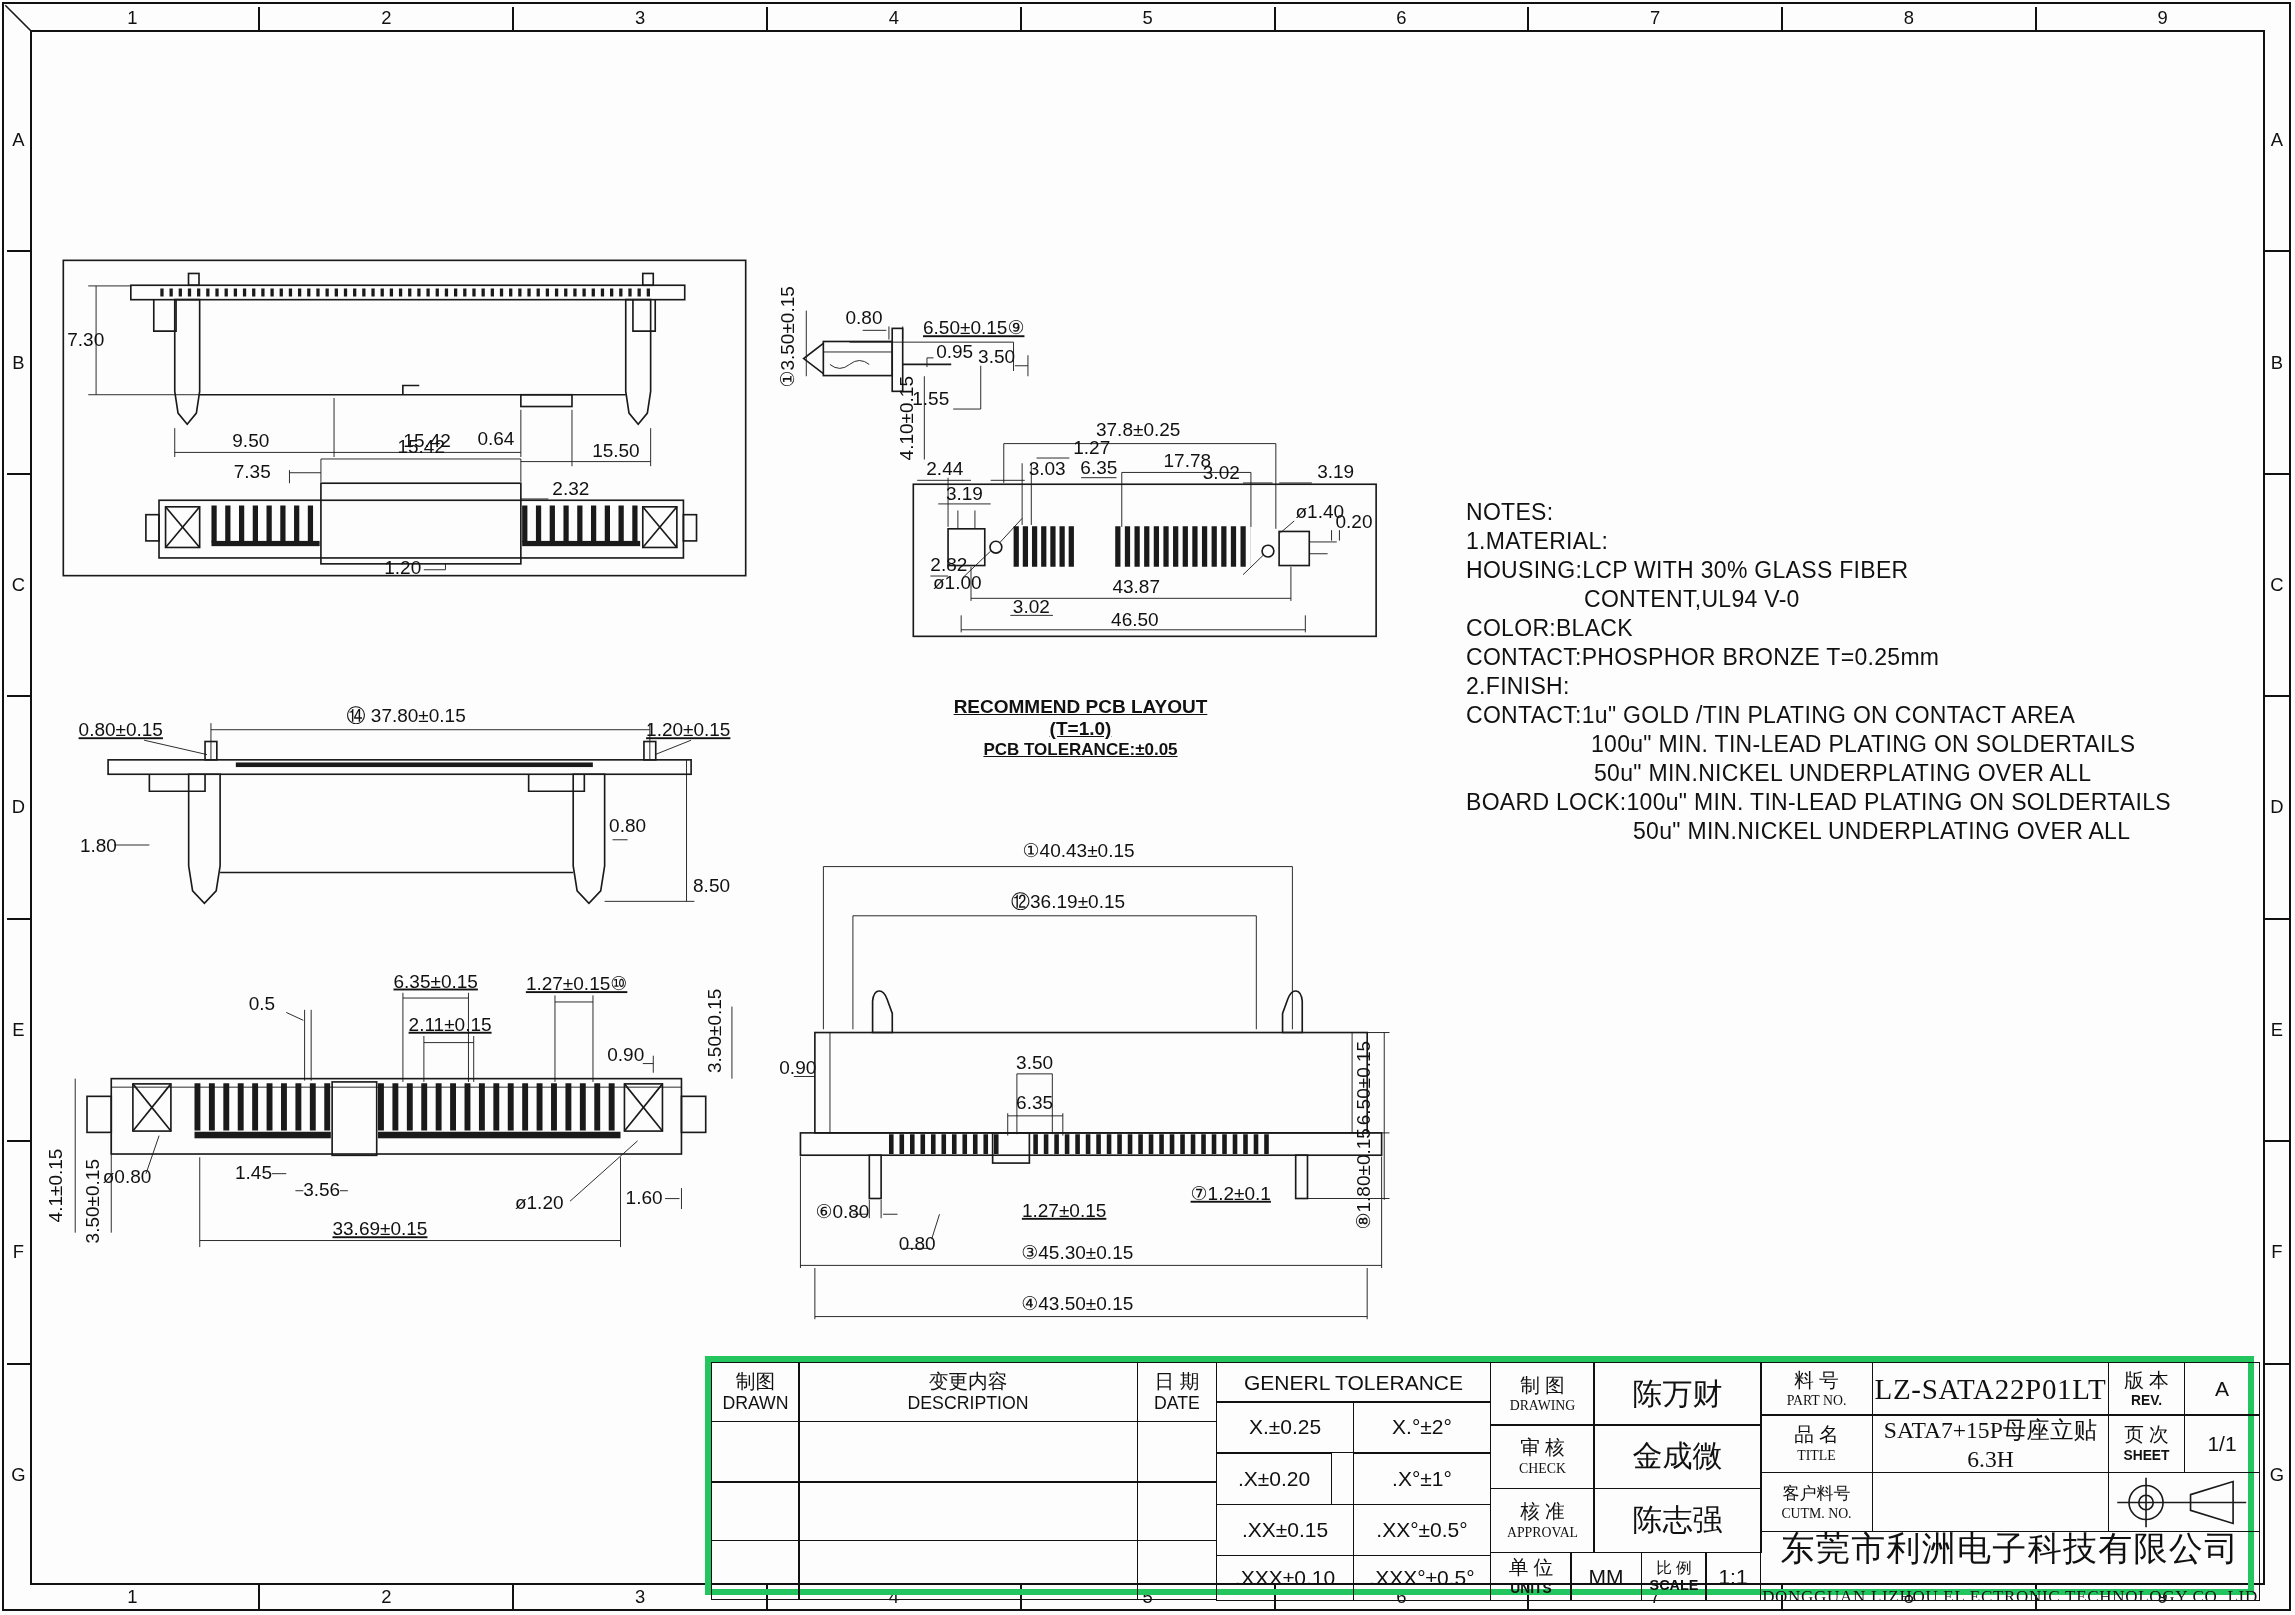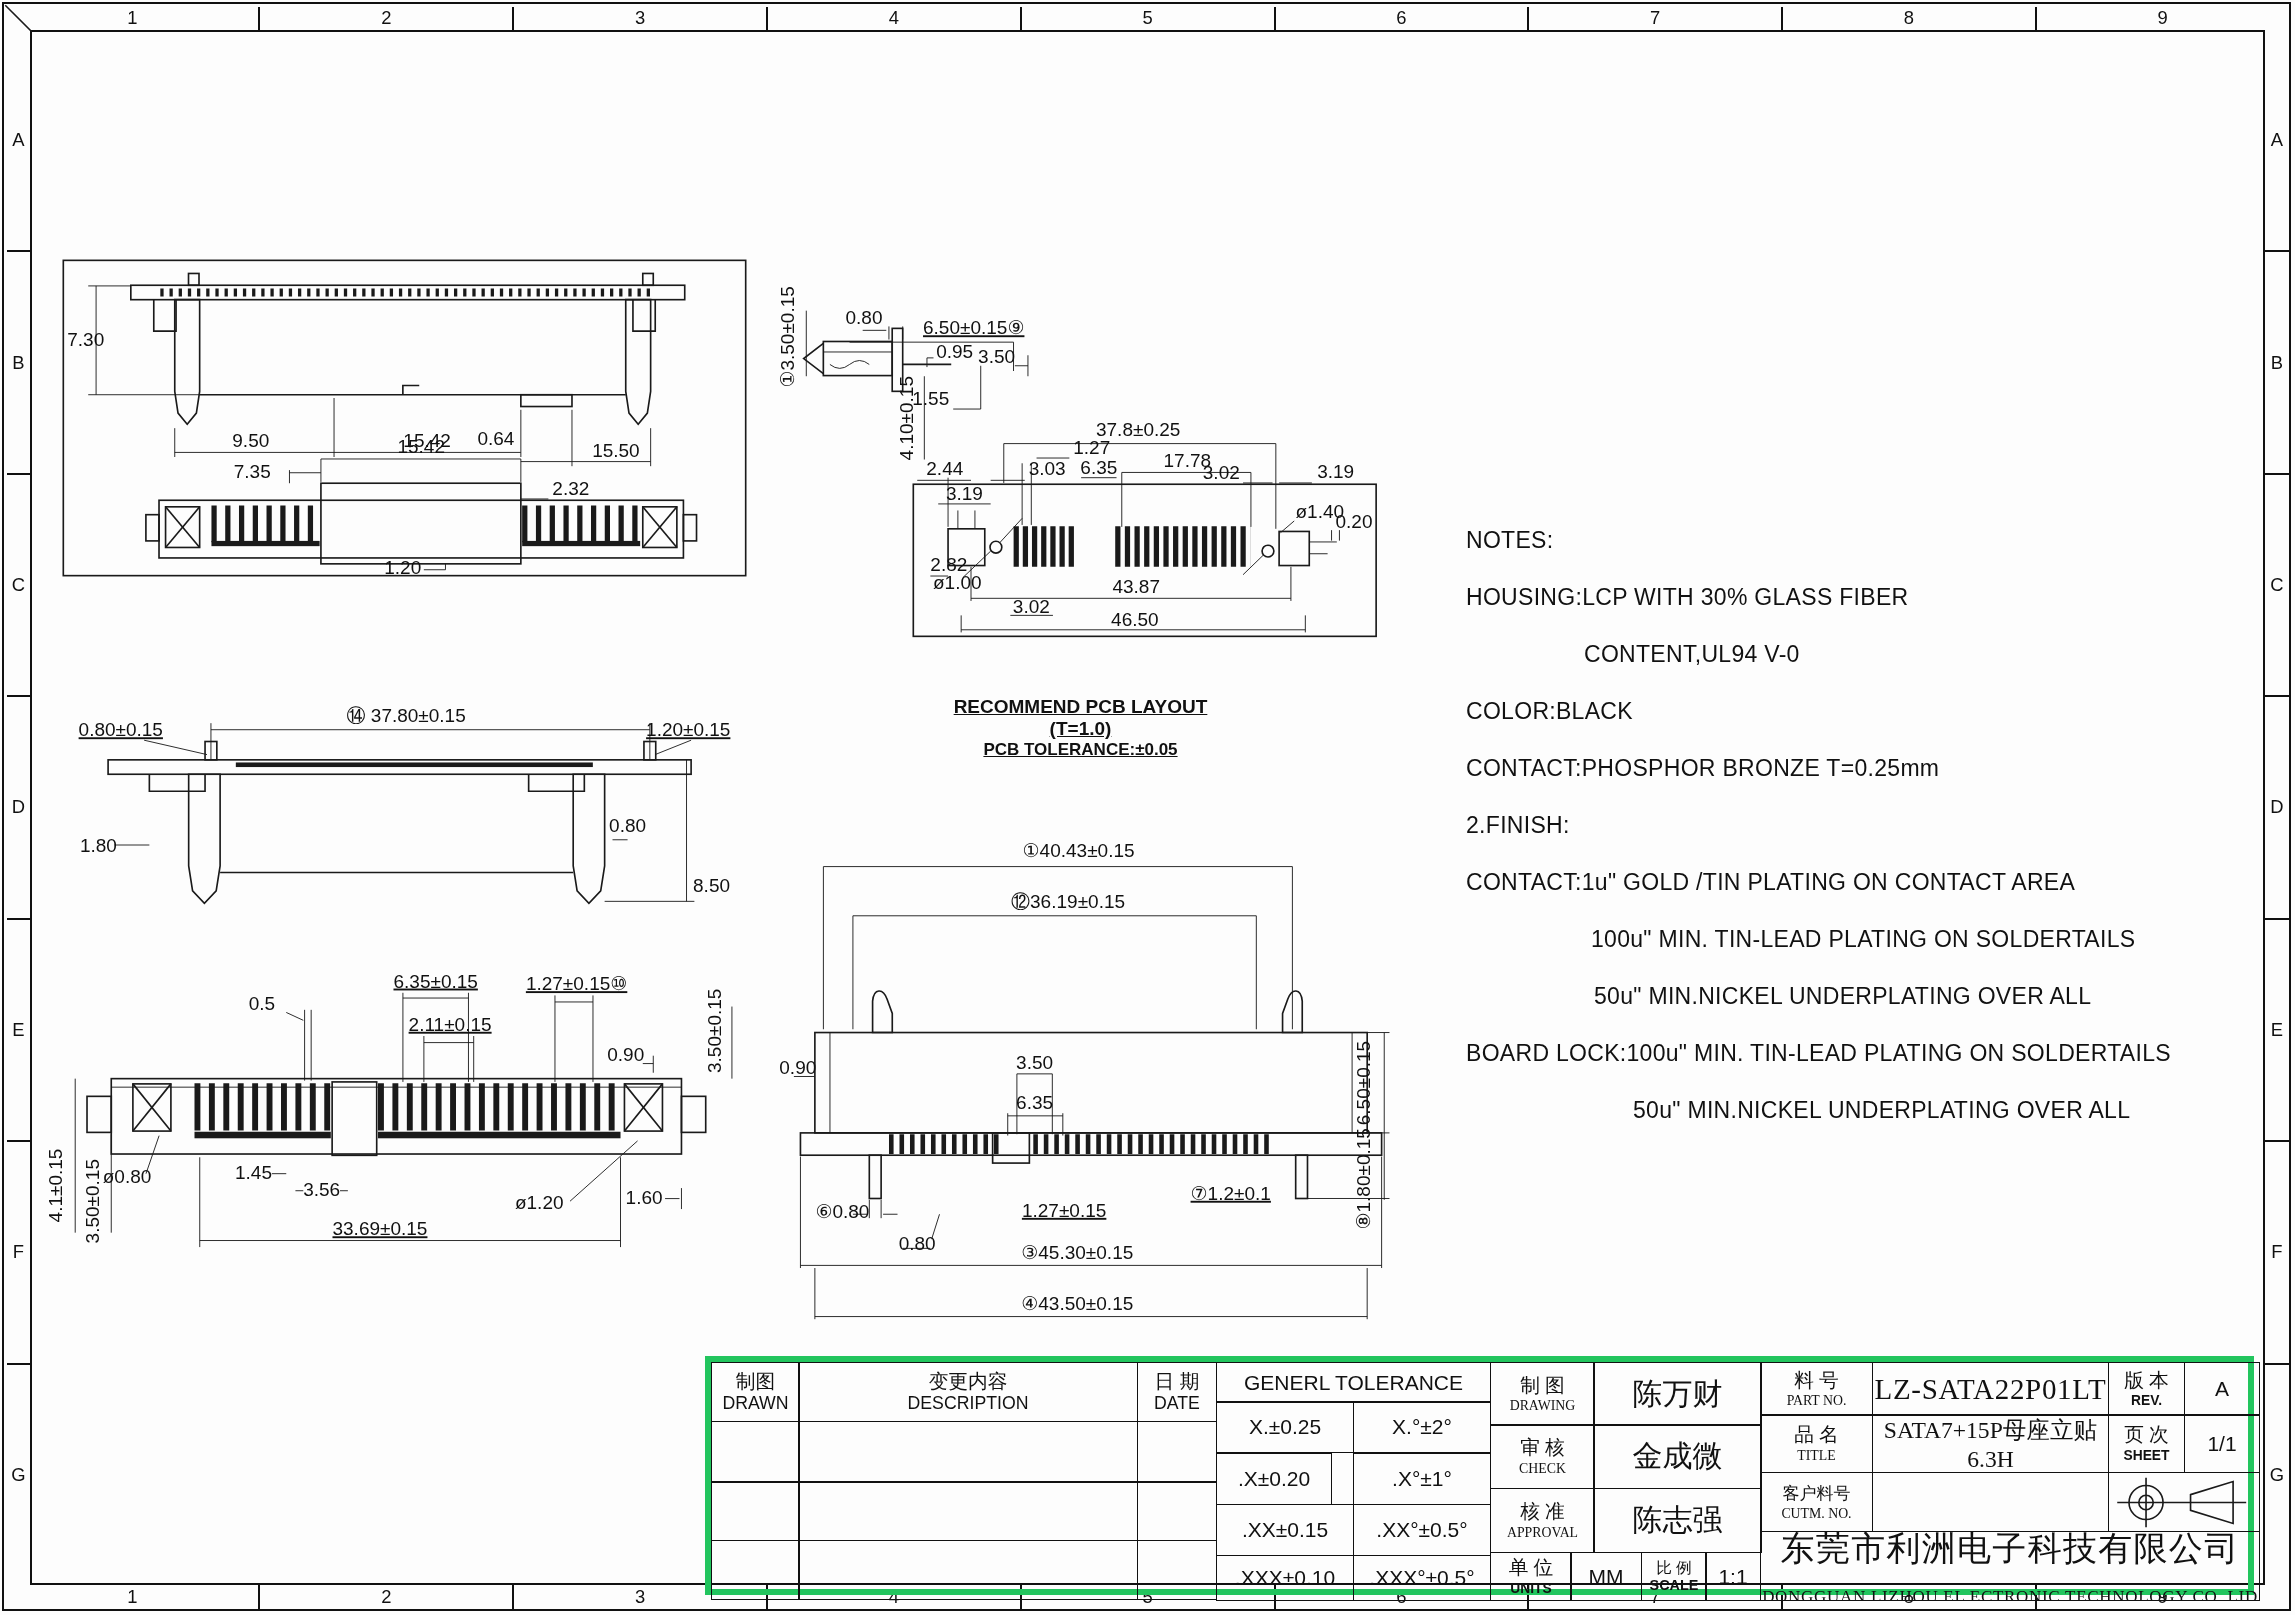--- a/index.html
+++ b/index.html
@@ -36,21 +36,21 @@
   .cell .en{font-family:"Liberation Serif",serif;font-size:13.8px;line-height:17px;}
   .cell .cad-cn{font-family:"Liberation Sans",sans-serif;font-size:19.7px;line-height:23.6px;}
   .cell .cad-en{font-family:"Liberation Sans",sans-serif;font-size:17.7px;line-height:21px;}
   .cell .tol{font-family:"Liberation Sans",sans-serif;font-size:21px;}
   .cell .name{font-family:"Liberation Serif",serif;font-size:30px;}
   .cell .partno{font-family:"Liberation Serif",serif;font-size:29px;letter-spacing:0.7px;}
   .cell .ptitle{font-family:"Liberation Serif",serif;font-size:23.6px;}
   .cell .revval{font-family:"Liberation Sans",sans-serif;font-size:21px;}
   .cell .company-cn{font-family:"Liberation Serif",serif;font-size:34px;letter-spacing:1.3px;}
   .cell .company-en{font-family:"Liberation Serif",serif;font-size:17px;letter-spacing:0.7px;margin-top:15px;}
-  .notes-line{white-space:pre;margin-top:28px;}
+  .notes-line{white-space:pre;}
 </style>
 </head>
 <body>
 
 <div id="sheet">
 
   <div class="abs" id="outer-border"></div>
   <div class="abs" id="inner-frame"></div>
   <svg class="abs" style="left:0;top:0" width="46" height="46" viewBox="0 0 70 70">
       <line class="ln" x1="8" y1="8" x2="48" y2="48"></line>
@@ -397,20 +397,21 @@
     <text x="218" y="716" text-anchor="middle">0.80</text>
     <text class="u" x="442" y="666" text-anchor="middle">1.27±0.15</text>
     <text class="u" x="696" y="640" text-anchor="middle">⑦1.2±0.1</text>
     <text x="462" y="730" text-anchor="middle">③45.30±0.15</text>
     <text x="462" y="808" text-anchor="middle">④43.50±0.15</text>
     <text class="rot" transform="rotate(-90 909 608)" x="909" y="608" text-anchor="middle">⑧1.80±0.15</text>
   </svg>
 
   <div class="abs" id="notes">
     <div class="notes-line">NOTES:</div>
+    <div class="notes-line">1.MATERIAL:</div>
     <div class="notes-line">HOUSING:LCP WITH 30% GLASS FIBER</div>
     <div class="notes-line" style="padding-left:118px">CONTENT,UL94 V-0</div>
     <div class="notes-line">COLOR:BLACK</div>
     <div class="notes-line">CONTACT:PHOSPHOR BRONZE T=0.25mm</div>
     <div class="notes-line">2.FINISH:</div>
     <div class="notes-line">CONTACT:1u" GOLD /TIN PLATING ON CONTACT AREA</div>
     <div class="notes-line" style="padding-left:125px">100u" MIN. TIN-LEAD PLATING ON SOLDERTAILS</div>
     <div class="notes-line" style="padding-left:128px">50u" MIN.NICKEL UNDERPLATING OVER ALL</div>
     <div class="notes-line">BOARD LOCK:100u" MIN. TIN-LEAD PLATING ON SOLDERTAILS</div>
     <div class="notes-line" style="padding-left:167px">50u" MIN.NICKEL UNDERPLATING OVER ALL</div>

